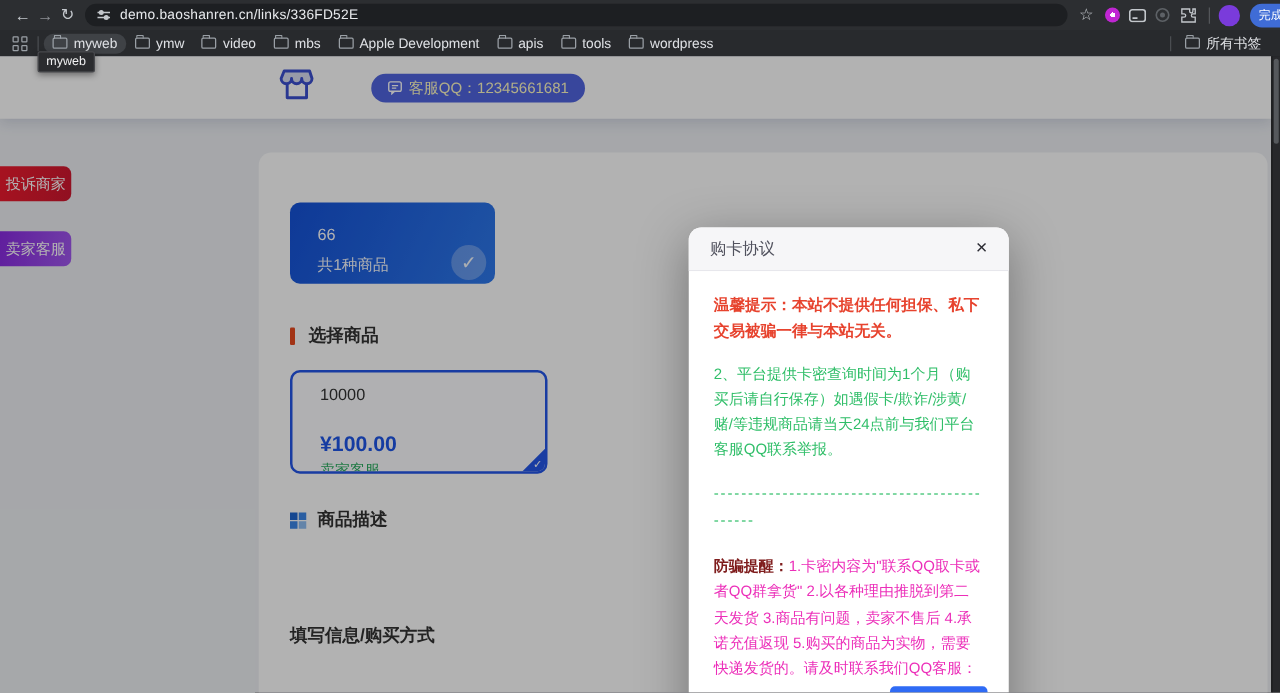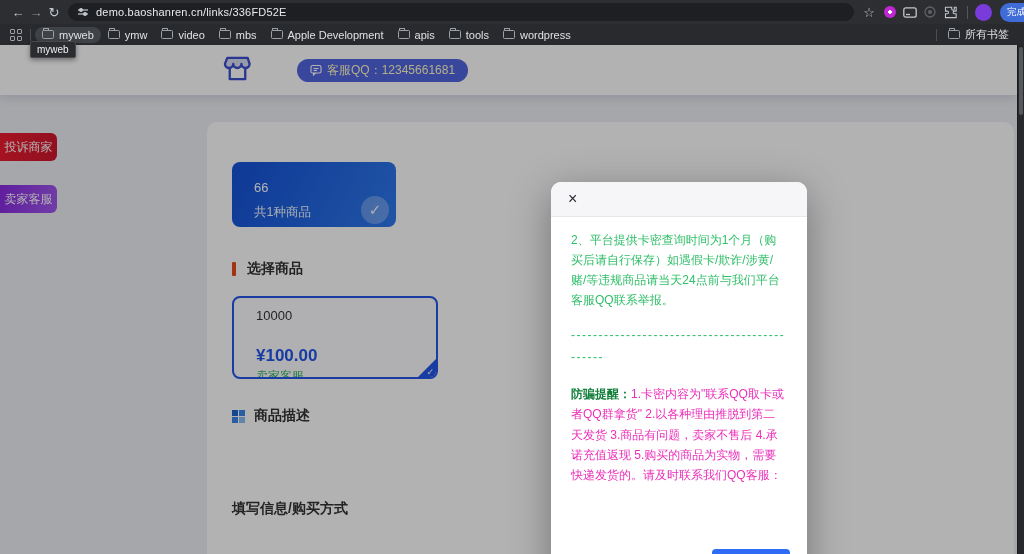--- a/index.html
+++ b/index.html
@@ -74,21 +74,21 @@
   
   .modal { position:absolute; left:551px; top:137px; width:256px; height:430px; background:#fff; border-radius:10px; box-shadow:0 10px 40px rgba(0,0,0,.35); z-index:20; }
   .modal-head { height:35px; background:#f6f6f8; border-bottom:1px solid #e7e7ec; border-radius:10px 10px 0 0; display:flex; align-items:center; padding:0 17px; }
   .modal-title { flex:1; font-size:13px; color:#51525e; }
   .modal-close { border:none; background:none; font-size:16px; color:#2b2b33; cursor:pointer; line-height:1; padding:0; font-family:inherit; }
   .modal-body { padding:13px 20px 0; font-size:12px; line-height:1.68; }
   .m-warning { color:#e7432e; font-weight:bold; font-size:12.5px; margin:4px 0 13px; }
   .m-pink { color:#ec2eb9; margin-bottom:13px; }
   .m-green { color:#2fbe68; margin-bottom:13px; }
   .m-divider { color:#2fbe68; word-break:break-all; letter-spacing:1.5px; margin:2px 0 15px; line-height:1.9; }
-  .m-lead { color:#15803d; font-weight:bold; }
+  .m-lead { color:#7f1d1d; font-weight:bold; }
   .m-btn { position:absolute; left:161px; top:367px; width:78px; height:32px; border:none; border-radius:4px; background:#2f6bf5; }
 
   
   .scrollbar { position:absolute; top:45px; right:0; width:7px; height:509px; background:#27282b; z-index:45; border-left:1px solid #1a1b1d; }
   .scroll-thumb { margin:2px 1px 0; height:68px; background:#55585c; border-radius:3px; }
 </style>
 </head>
 <body>
 
 <div class="toolbar">
@@ -249,23 +249,25 @@
     </div>
 
     <div class="fill-title">填写信息/购买方式</div>
 
   </div>
 
   <div class="overlay"></div>
 
   <div class="modal">
     <div class="modal-head">
+      <span class="modal-title">购卡协议</span>
       <button class="modal-close">×</button>
     </div>
     <div class="modal-body">
+      <p class="m-warning">温馨提示：本站不提供任何担保、私下交易被骗一律与本站无关。</p>
       <p class="m-green">2、平台提供卡密查询时间为1个月（购买后请自行保存）如遇假卡/欺诈/涉黄/赌/等违规商品请当天24点前与我们平台客服QQ联系举报。</p>
       <p class="m-divider">---------------------------------------------</p>
       <p><span class="m-lead">防骗提醒：</span><span class="m-pink">1.卡密内容为"联系QQ取卡或者QQ群拿货" 2.以各种理由推脱到第二天发货 3.商品有问题，卖家不售后 4.承诺充值返现 5.购买的商品为实物，需要快递发货的。请及时联系我们QQ客服：</span></p>
     </div>
     <button class="m-btn"></button>
   </div>
 </div>
 
 <div class="scrollbar">
   <div class="scroll-thumb"></div>

